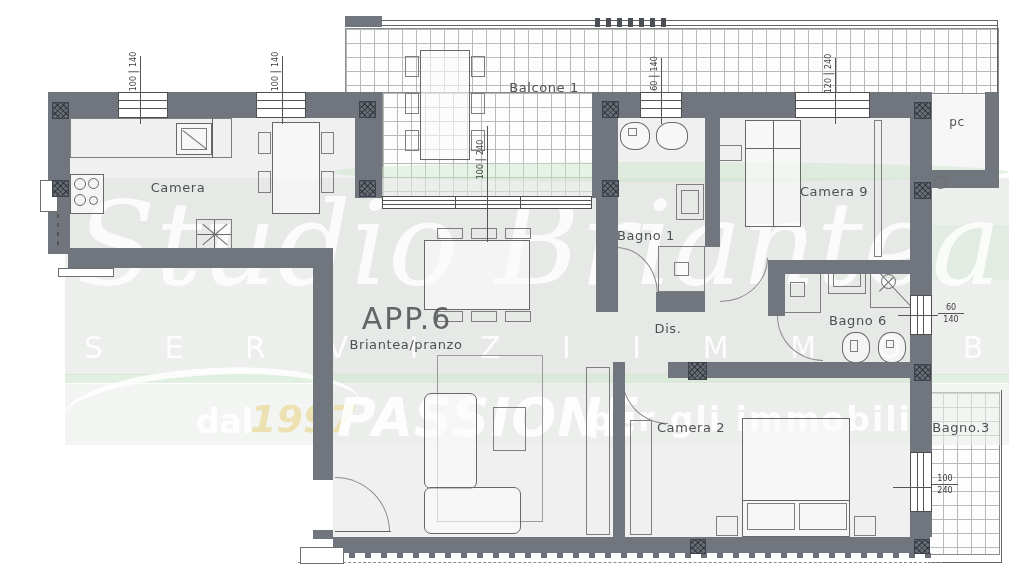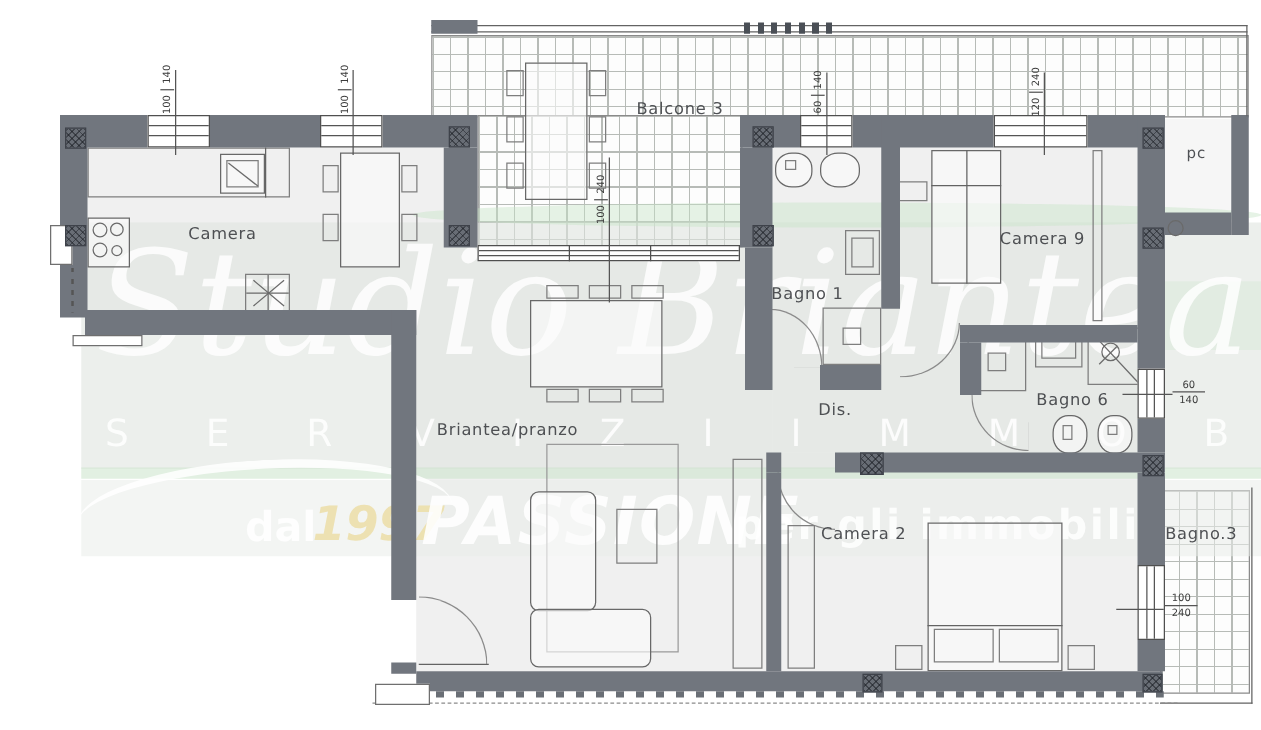--- a/index.html
+++ b/index.html
@@ -277,23 +277,24 @@
       <span>140</span>
     </div>
   <div class="dline" style="left:893px;top:487px;width:38px;height:1px"></div>
   <div class="hdim" style="left:932px;top:474px">
       <span>100</span>
       <i></i>
       <span>240</span>
     </div>
 
   <div class="lbl" style="left:178px;top:180px">Camera</div>
-  <div class="lbl" style="left:544px;top:80px">Balcone 3</div>
+  <div class="lbl" style="left:544px;top:80px">Balcone 1</div>
   <div class="lbl" style="left:646px;top:228px">Bagno 1</div>
   <div class="lbl" style="left:834px;top:184px">Camera 9</div>
   <div class="lbl" style="left:957px;top:115px;font-size:12px">pc</div>
   <div class="lbl" style="left:668px;top:321px">Dis.</div>
   <div class="lbl" style="left:858px;top:313px">Bagno 6</div>
+  <div class="lbl" style="left:407px;top:301px;font-size:30px;letter-spacing:2px;color:#56575b">APP.6</div>
   <div class="lbl" style="left:406px;top:337px;font-size:13px">Briantea/pranzo</div>
   <div class="lbl" style="left:691px;top:420px">Camera 2</div>
   <div class="lbl" style="left:961px;top:420px">Bagno.3</div>
 
 </div>
 
 </body></html>

